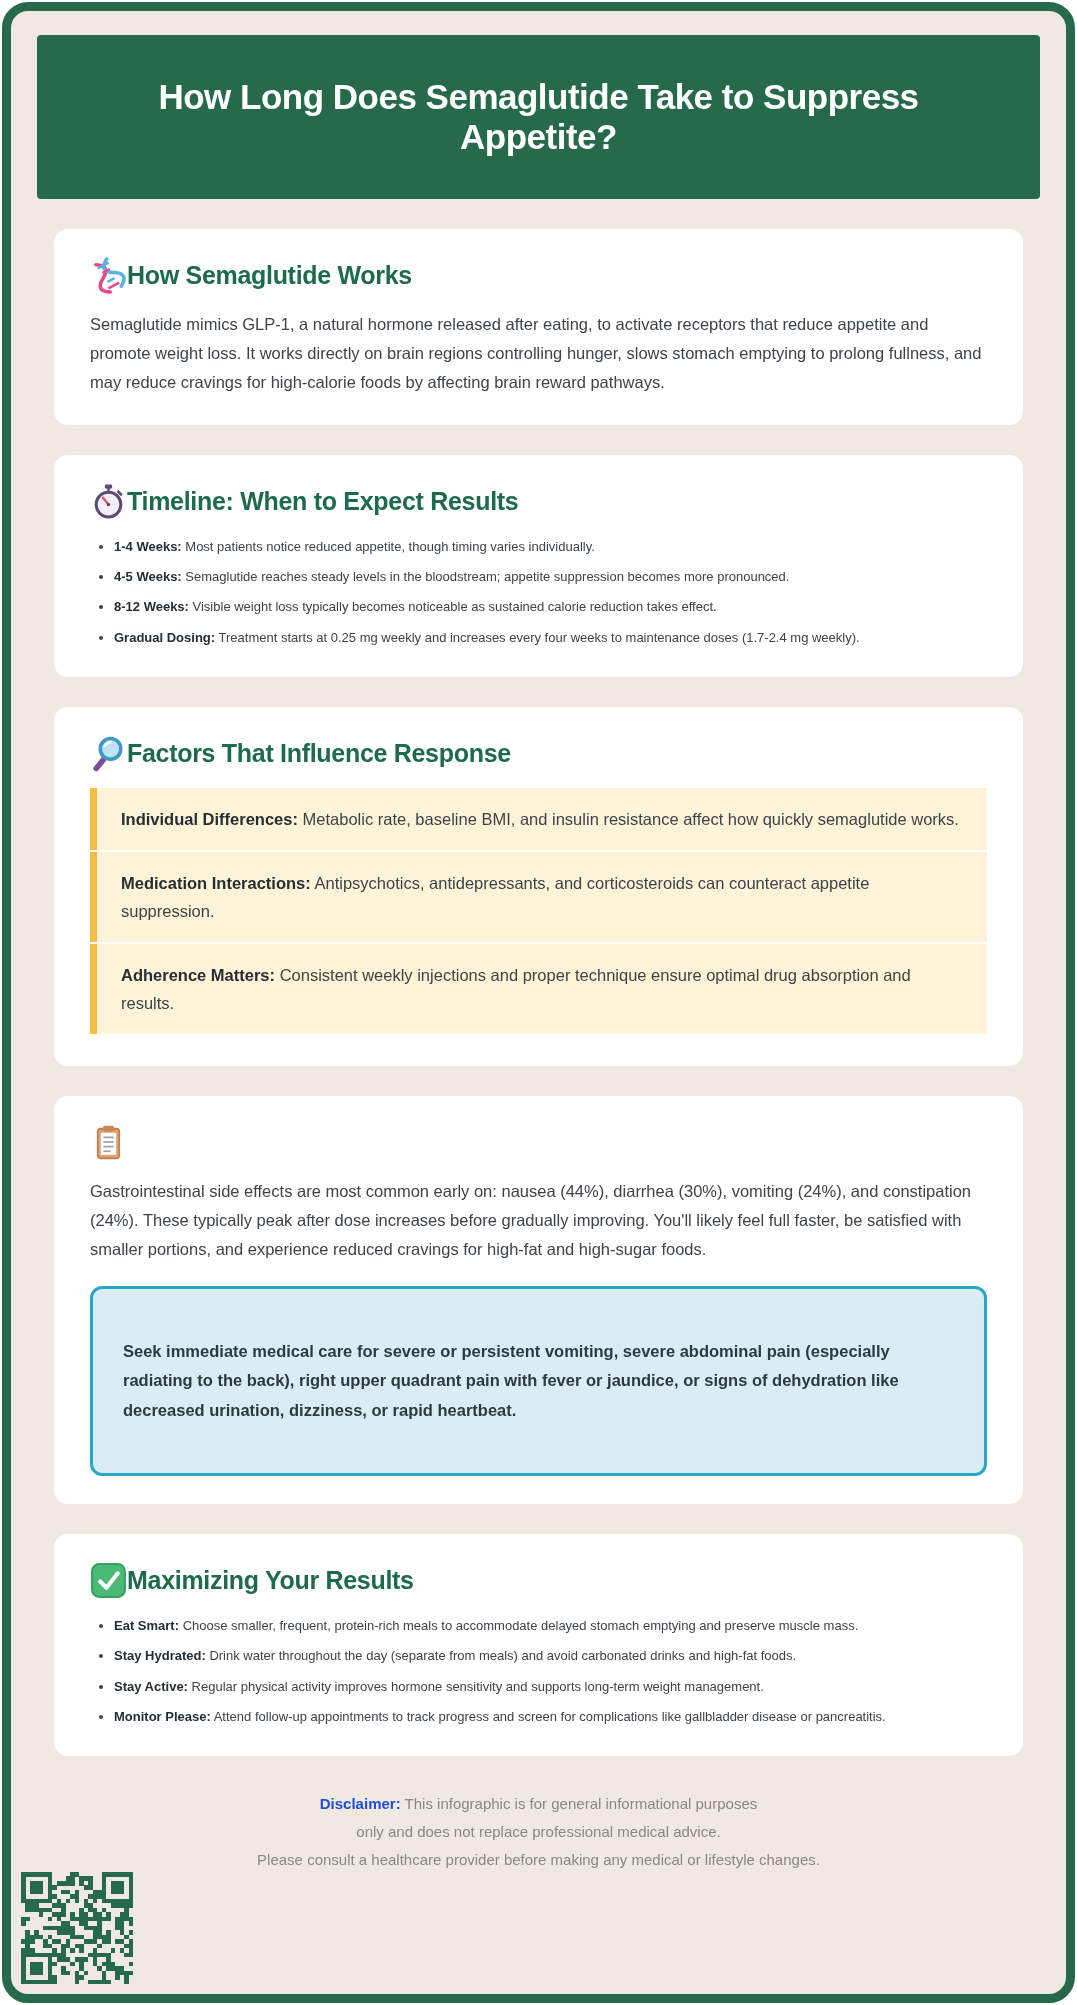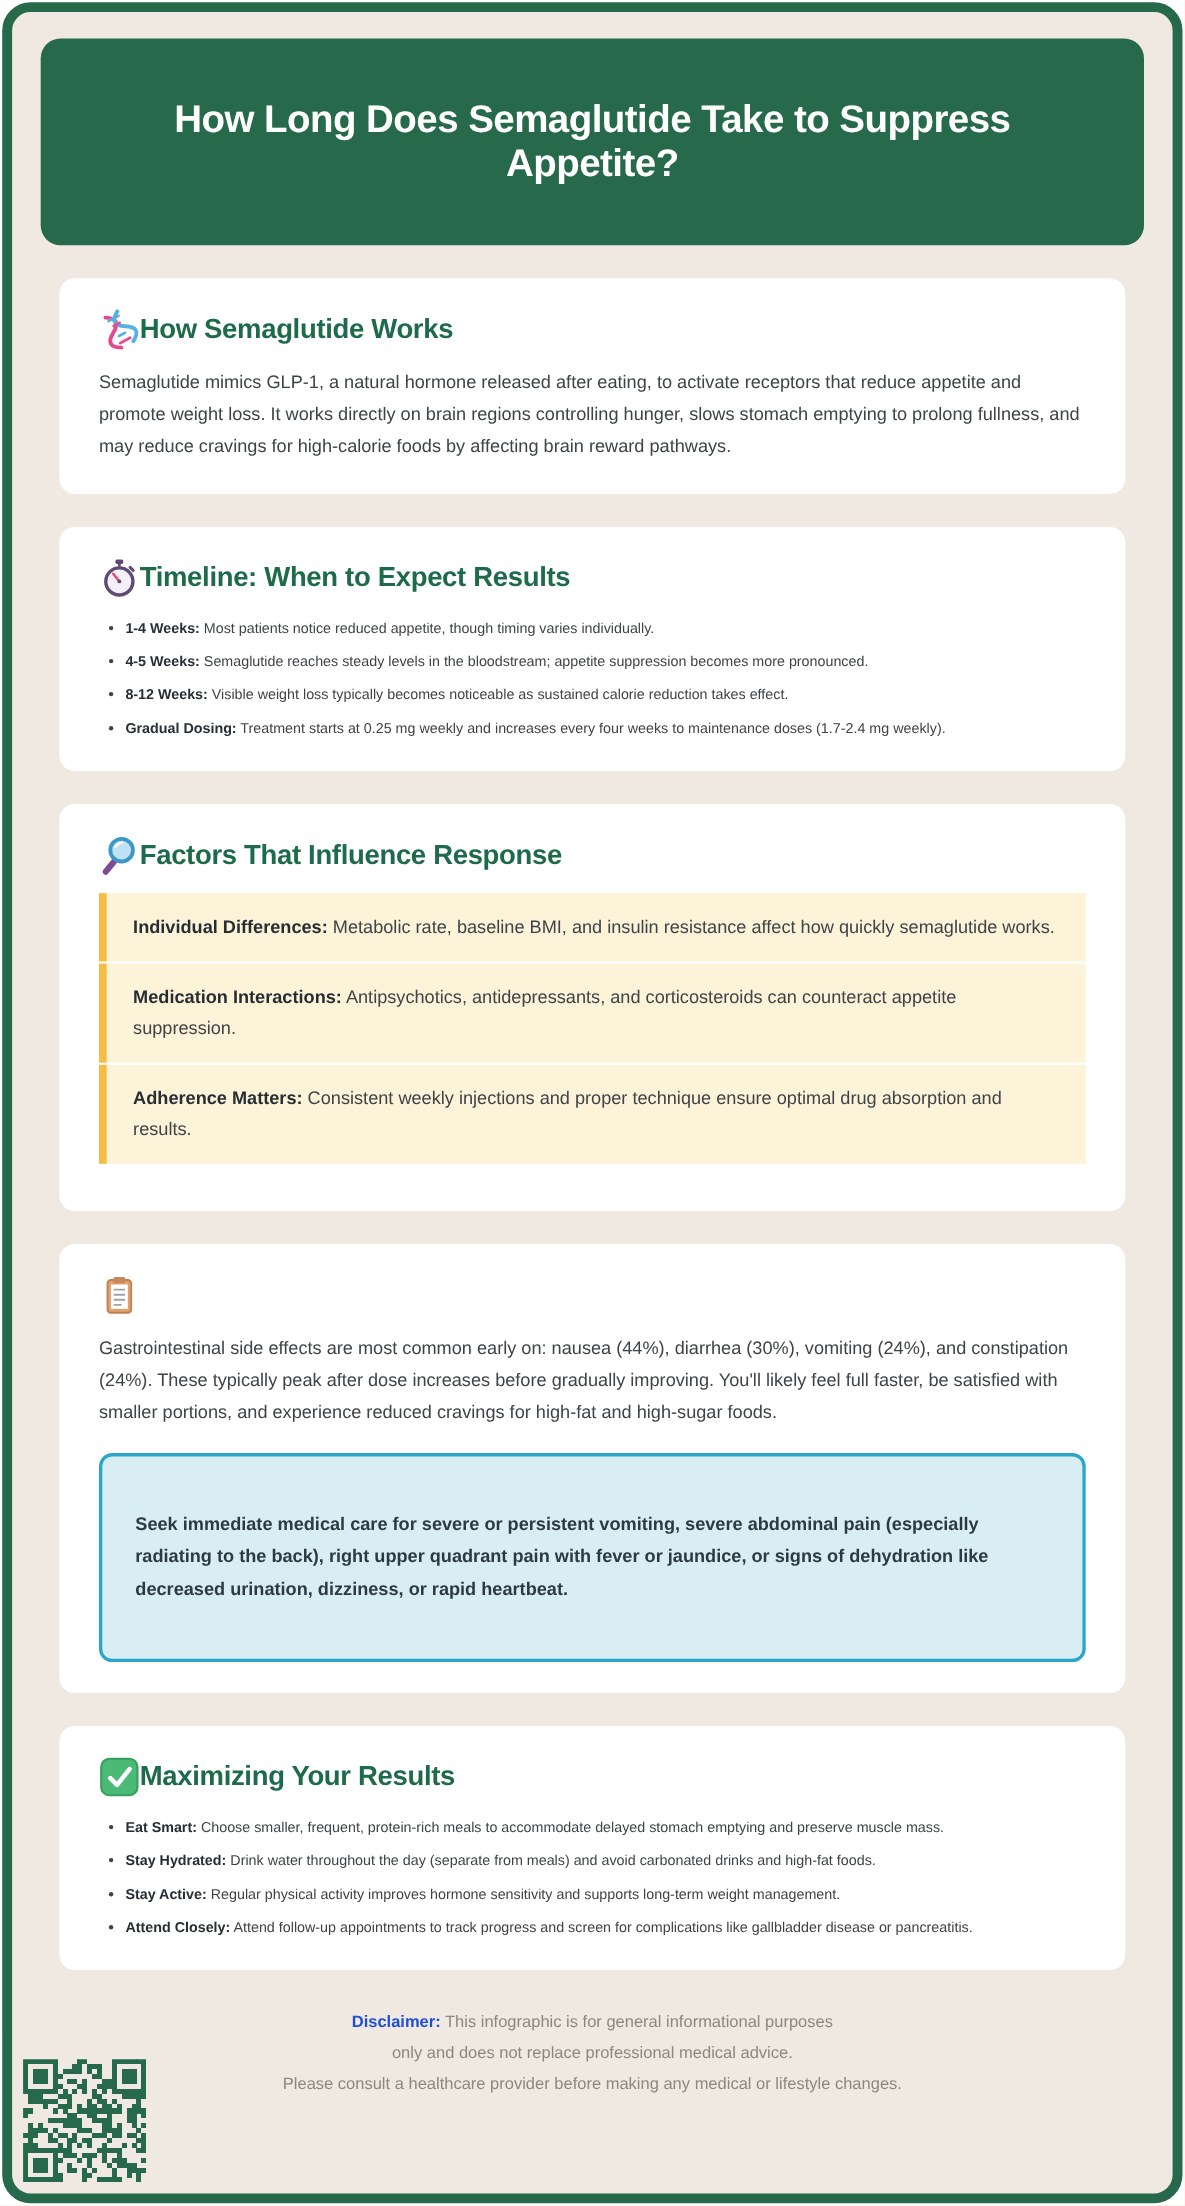--- a/index.html
+++ b/index.html
@@ -14,22 +14,22 @@
     position:absolute; inset:2px;
     border:9px solid #26694b;
     border-radius:26px;
     background:#f0e9e1;
     box-sizing:border-box;
     overflow:hidden;
   }
   .header {
     margin:24px 26px 30px;
     background:#26694b;
-    border-radius:18px;
-    height:188px;
+    border-radius:4px;
+    height:164px;
     display:flex; align-items:center; justify-content:flex-start;
   }
   .title {
     color:#ffffff;
     font-size:35px;
     font-weight:700;
     letter-spacing:-0.5px;
     text-align:center;
     padding:0 46px;
     line-height:1.15;
@@ -63,21 +63,21 @@
   ul.bullets li { margin-bottom:8px; }
   ul.bullets li:last-child { margin-bottom:0; }
   strong.lead { color:#272e33; }
   .hl-box {
     background:#fdf3d8;
     border-left:7px solid #f6bc43;
     padding:17px 24px;
     margin-bottom:2px;
     font-size:16.5px; line-height:1.7; color:#3f4348;
   }
-  .hl-box:last-child { margin-bottom:15px; }
+  .hl-box:last-child { margin-bottom:4px; }
   .alert {
     margin-top:22px;
     background:#d9edf4;
     border:3px solid #2aa7c8;
     border-radius:12px;
     padding:48px 30px;
     font-weight:700;
     color:#2c3a42;
     font-size:16.5px;
     line-height:1.78;
@@ -188,21 +188,21 @@
           <rect x="2" y="2" width="32" height="32" rx="7" fill="none" stroke="#36a161" stroke-width="2"></rect>
           <polyline points="10,19 16,25 27,11" fill="none" stroke="#ffffff" stroke-width="4" stroke-linecap="round" stroke-linejoin="round"></polyline>
         </svg>
       </span>
       <span class="sec-title">Maximizing Your Results</span>
     </div>
     <ul class="bullets">
       <li><strong class="lead">Eat Smart:</strong> <span>Choose smaller, frequent, protein-rich meals to accommodate delayed stomach emptying and preserve muscle mass.</span></li>
       <li><strong class="lead">Stay Hydrated:</strong> <span>Drink water throughout the day (separate from meals) and avoid carbonated drinks and high-fat foods.</span></li>
       <li><strong class="lead">Stay Active:</strong> <span>Regular physical activity improves hormone sensitivity and supports long-term weight management.</span></li>
-      <li><strong class="lead">Attend Closely:</strong> <span>Attend follow-up appointments to track progress and screen for complications like gallbladder disease or pancreatitis.</span></li>
+      <li><strong class="lead">Monitor Please:</strong> <span>Attend follow-up appointments to track progress and screen for complications like gallbladder disease or pancreatitis.</span></li>
     </ul>
   </div>
 
   <div class="footer">
     <div><strong>Disclaimer:</strong> <span>This infographic is for general informational purposes</span></div>
     <div>only and does not replace professional medical advice.</div>
     <div>Please consult a healthcare provider before making any medical or lifestyle changes.</div>
   </div>
 
   <div class="qr">

